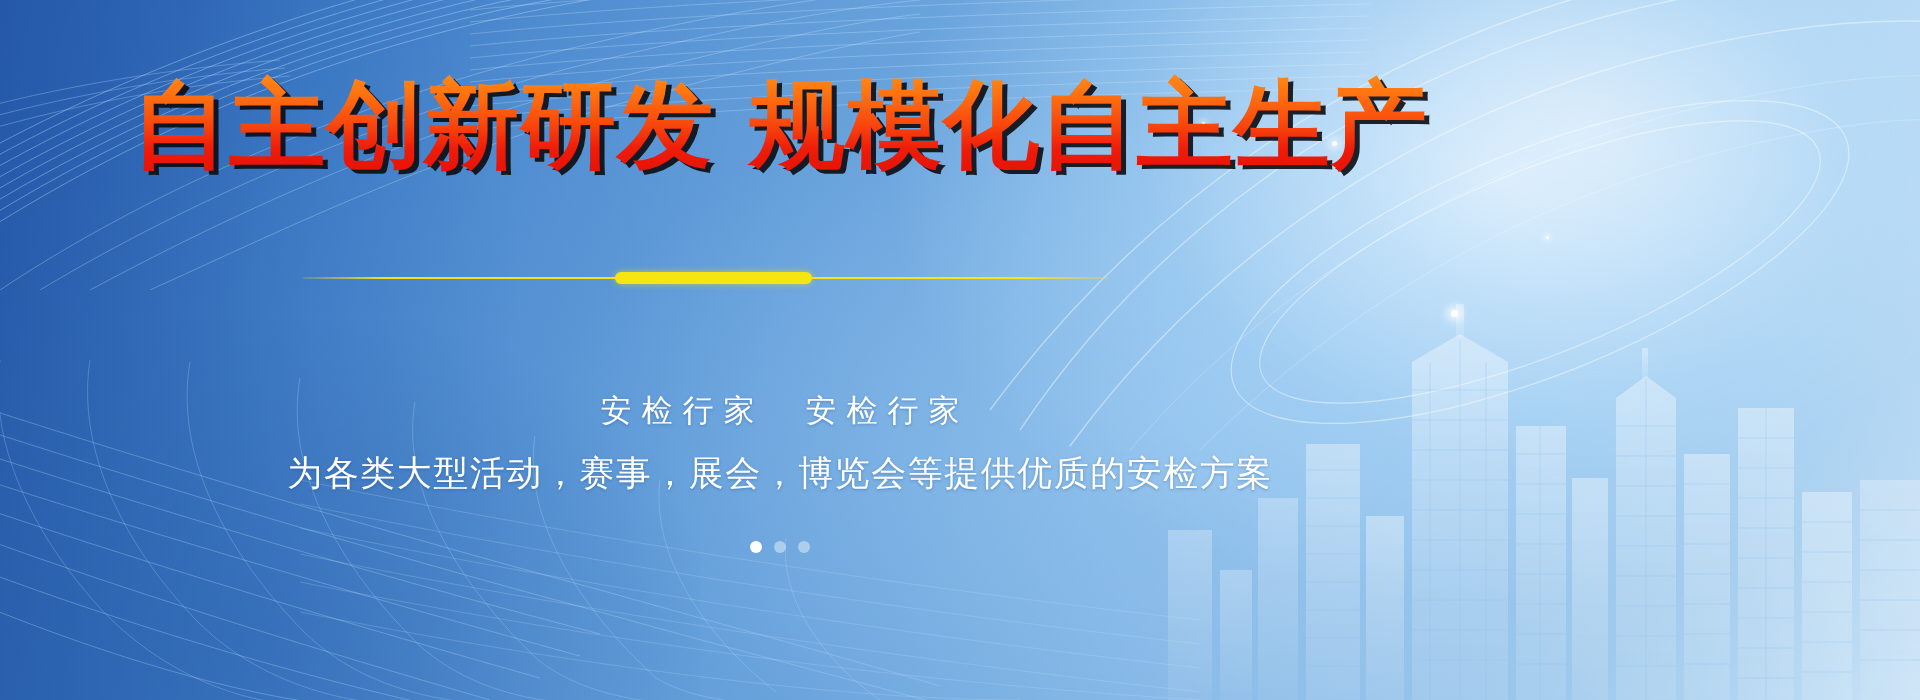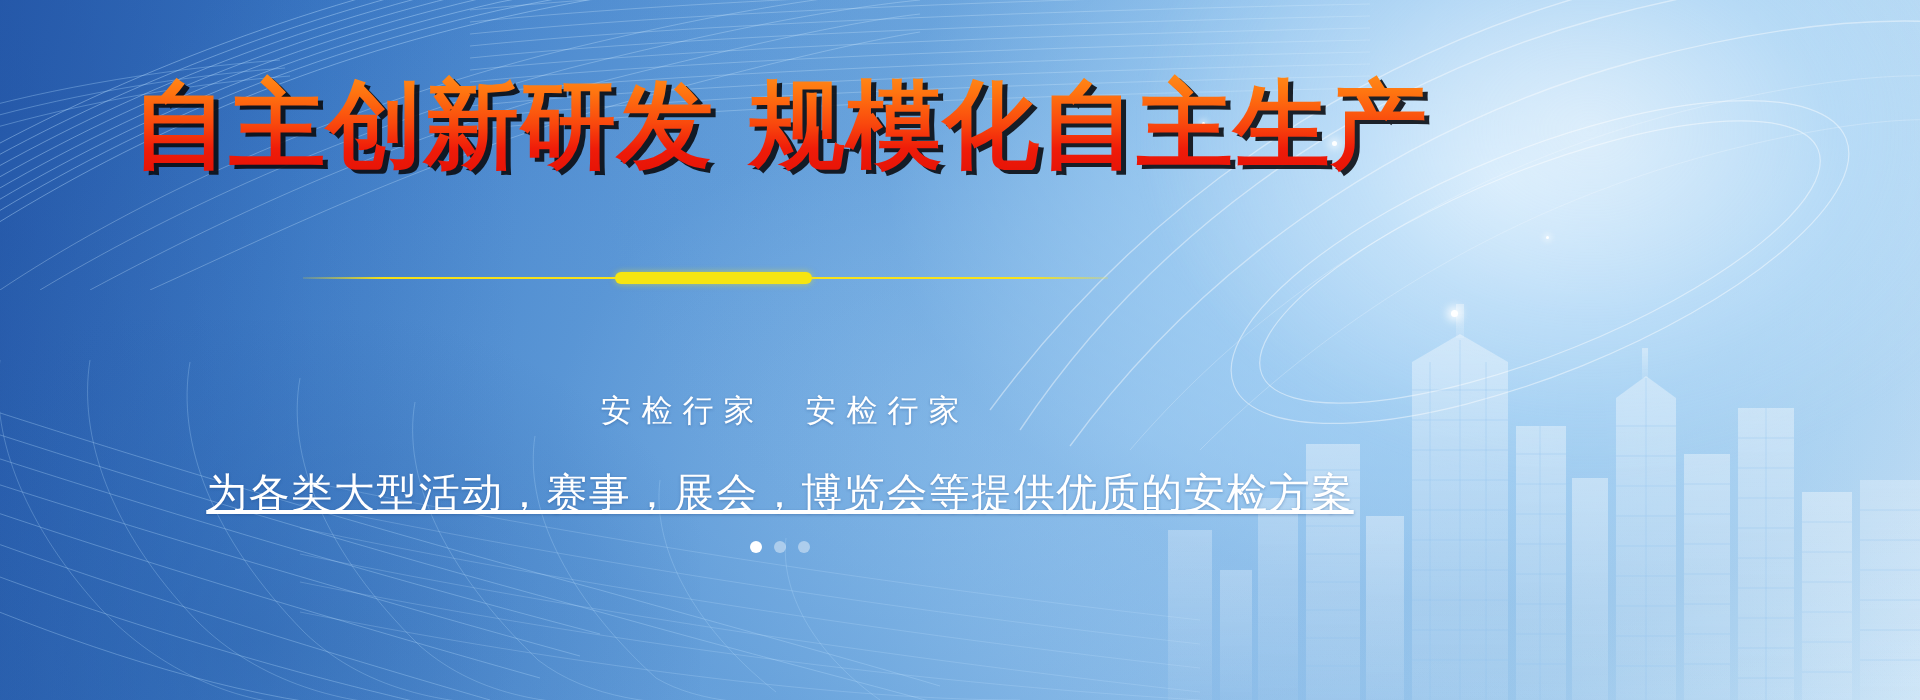--- a/index.html
+++ b/index.html
@@ -96,29 +96,28 @@
     font-size:31px;
     font-weight:500;
     color:#ffffff;
     letter-spacing:10px;
     text-indent:10px;
     white-space:nowrap;
     text-shadow:0 1px 3px rgba(20,60,120,0.35);
   }
 
   .sub-second {
-    position:absolute; left:0; right:0; top:466px;
+    position:absolute; left:0; right:0; top:450px;
     font-family:"DejaVu Sans", sans-serif;
-    font-size:41px;
+    font-size:35px;
     font-weight:500;
     color:#ffffff;
     letter-spacing:1.5px;
     white-space:nowrap;
     text-shadow:0 1px 3px rgba(20,60,120,0.35);
-    text-decoration:underline;
   }
 
   
   .dots {
     position:absolute;
     left:0; right:0; top:541px;
     display:flex;
     justify-content:center;
     gap:12px;
   }

